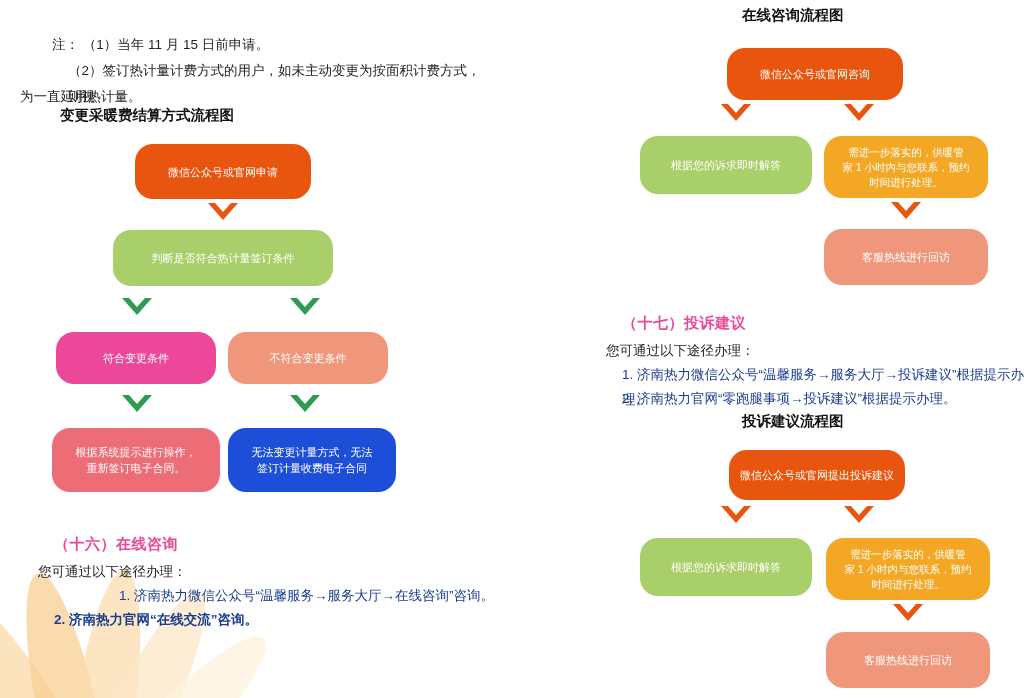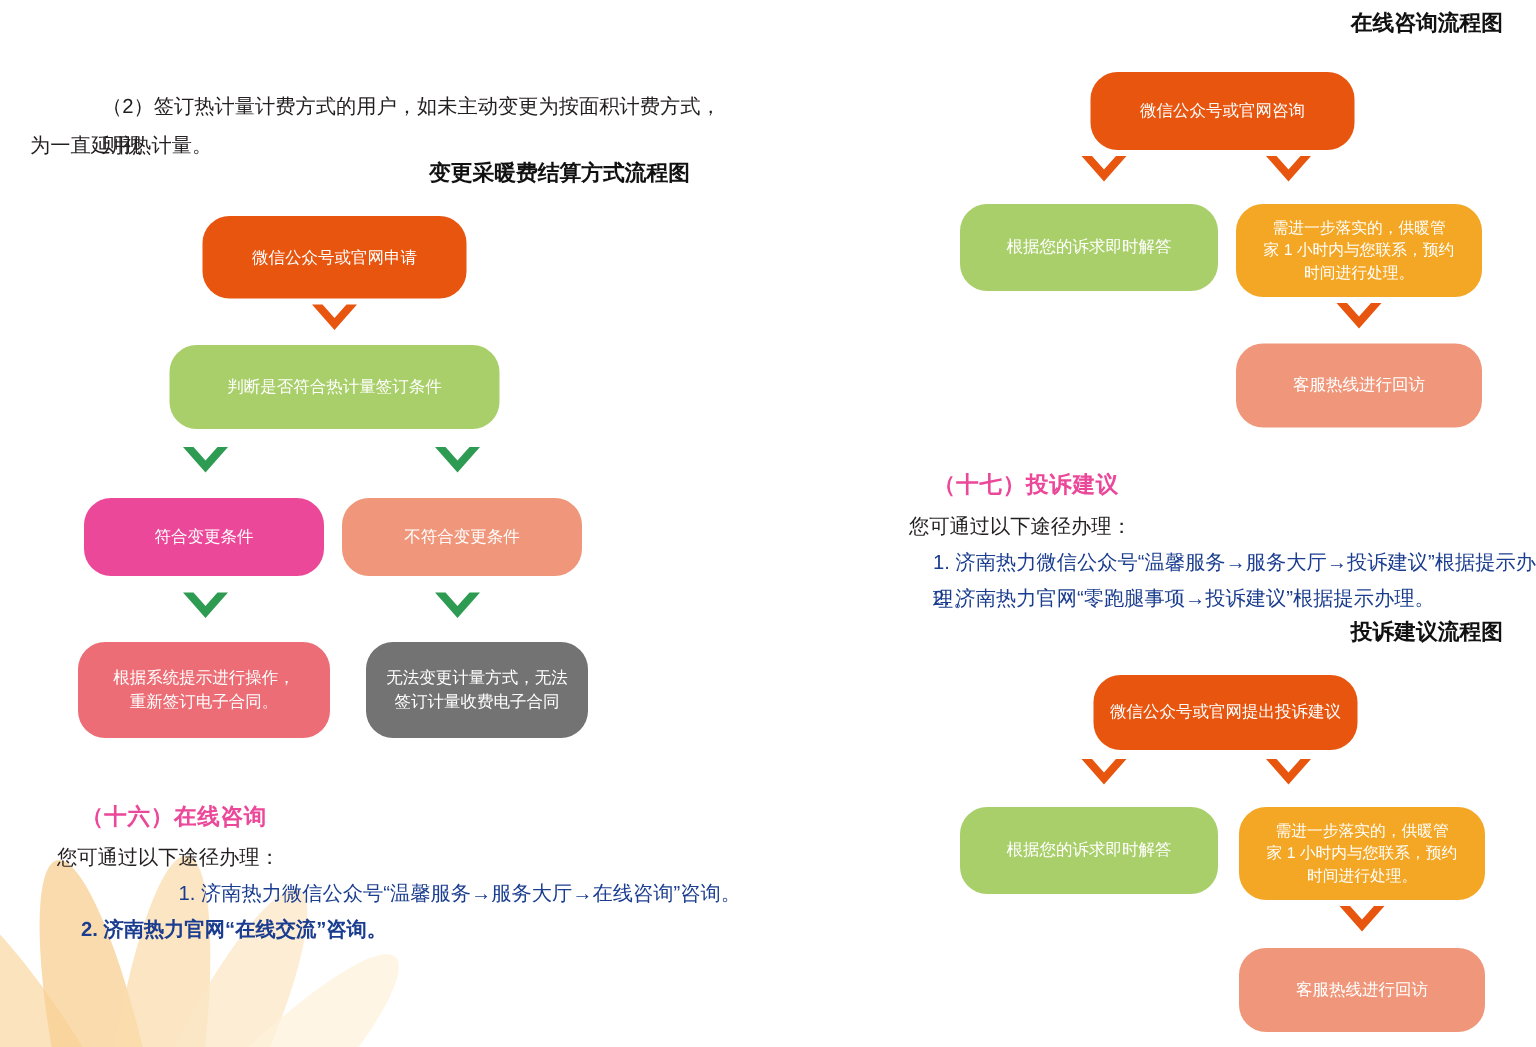--- a/index.html
+++ b/index.html
@@ -77,21 +77,21 @@
   .list-item {
     font-size: 13.5px;
     line-height: 25px;
     color: #1b3d8f;
   }
 
   .flow-title {
     font-size: 14.5px;
     font-weight: bold;
     color: #111;
-    text-align: right;
+    text-align: left;
   }
 
   
   .node {
     position: absolute;
     box-sizing: border-box;
     border-radius: 14px;
     display: flex;
     align-items: center;
     justify-content: center;
@@ -125,20 +125,23 @@
     <div class="petal" style="background:#fbe3bd; transform: rotate(-50deg);"></div>
     <div class="petal" style="background:#fad9a8; transform: rotate(-30deg);"></div>
     <div class="petal" style="background:#f8cf92; transform: rotate(-12deg);"></div>
     <div class="petal" style="background:#f9dcae; transform: rotate(8deg);"></div>
     <div class="petal" style="background:#fbe7c6; transform: rotate(26deg);"></div>
     <div class="petal" style="background:#fdf1dc; transform: rotate(44deg);"></div>
   </div>
 
   <div class="col-left">
 
+    <div class="text-block" style="left:52px; top:32px; width:430px;">
+      <div class="para">注： （1）当年 11 月 15 日前申请。</div>
+    </div>
     <div class="text-block" style="left:68px; top:58px; width:420px;">
       <div class="para">（2）签订热计量计费方式的用户，如未主动变更为按面积计费方式，则视</div>
     </div>
     <div class="text-block" style="left:20px; top:84px; width:440px;">
       <div class="para">为一直延用热计量。</div>
     </div>
 
     <div class="text-block" style="left:60px; top:106px; width:400px;">
       <div class="flow-title">变更采暖费结算方式流程图</div>
     </div>
@@ -175,21 +178,21 @@
     </div>
     <div class="arrow" style="left:288px; top:392px;">
       <svg width="34" height="24" viewBox="0 0 34 24">
           <path d="M2 3 L17 20 L32 3 L25 3 L17 12 L9 3 Z" fill="#2e9b52"></path>
         </svg>
     </div>
 
     <div class="node rounded-pill" style="left:52px; top:428px; width:168px; height:64px; background:#ec6d75;">根据系统提示进行操作，
 重新签订电子合同。</div>
 
-    <div class="node rounded-pill" style="left:244px; top:428px; width:148px; height:64px; background:#737373;">无法变更计量方式，无法
+    <div class="node rounded-pill" style="left:228px; top:428px; width:168px; height:64px; background:#1d4ed8;">无法变更计量方式，无法
 签订计量收费电子合同</div>
 
     <div class="text-block" style="left:54px; top:535px; width:400px;">
       <div class="section-title">（十六）在线咨询</div>
     </div>
     <div class="text-block" style="left:38px; top:559px; width:440px;">
       <div class="para">您可通过以下途径办理：</div>
     </div>
     <div class="text-block" style="left:54px; top:583px; width:440px;text-align:right;">
       <div class="list-item">1. 济南热力微信公众号“温馨服务→服务大厅→在线咨询”咨询。</div>

